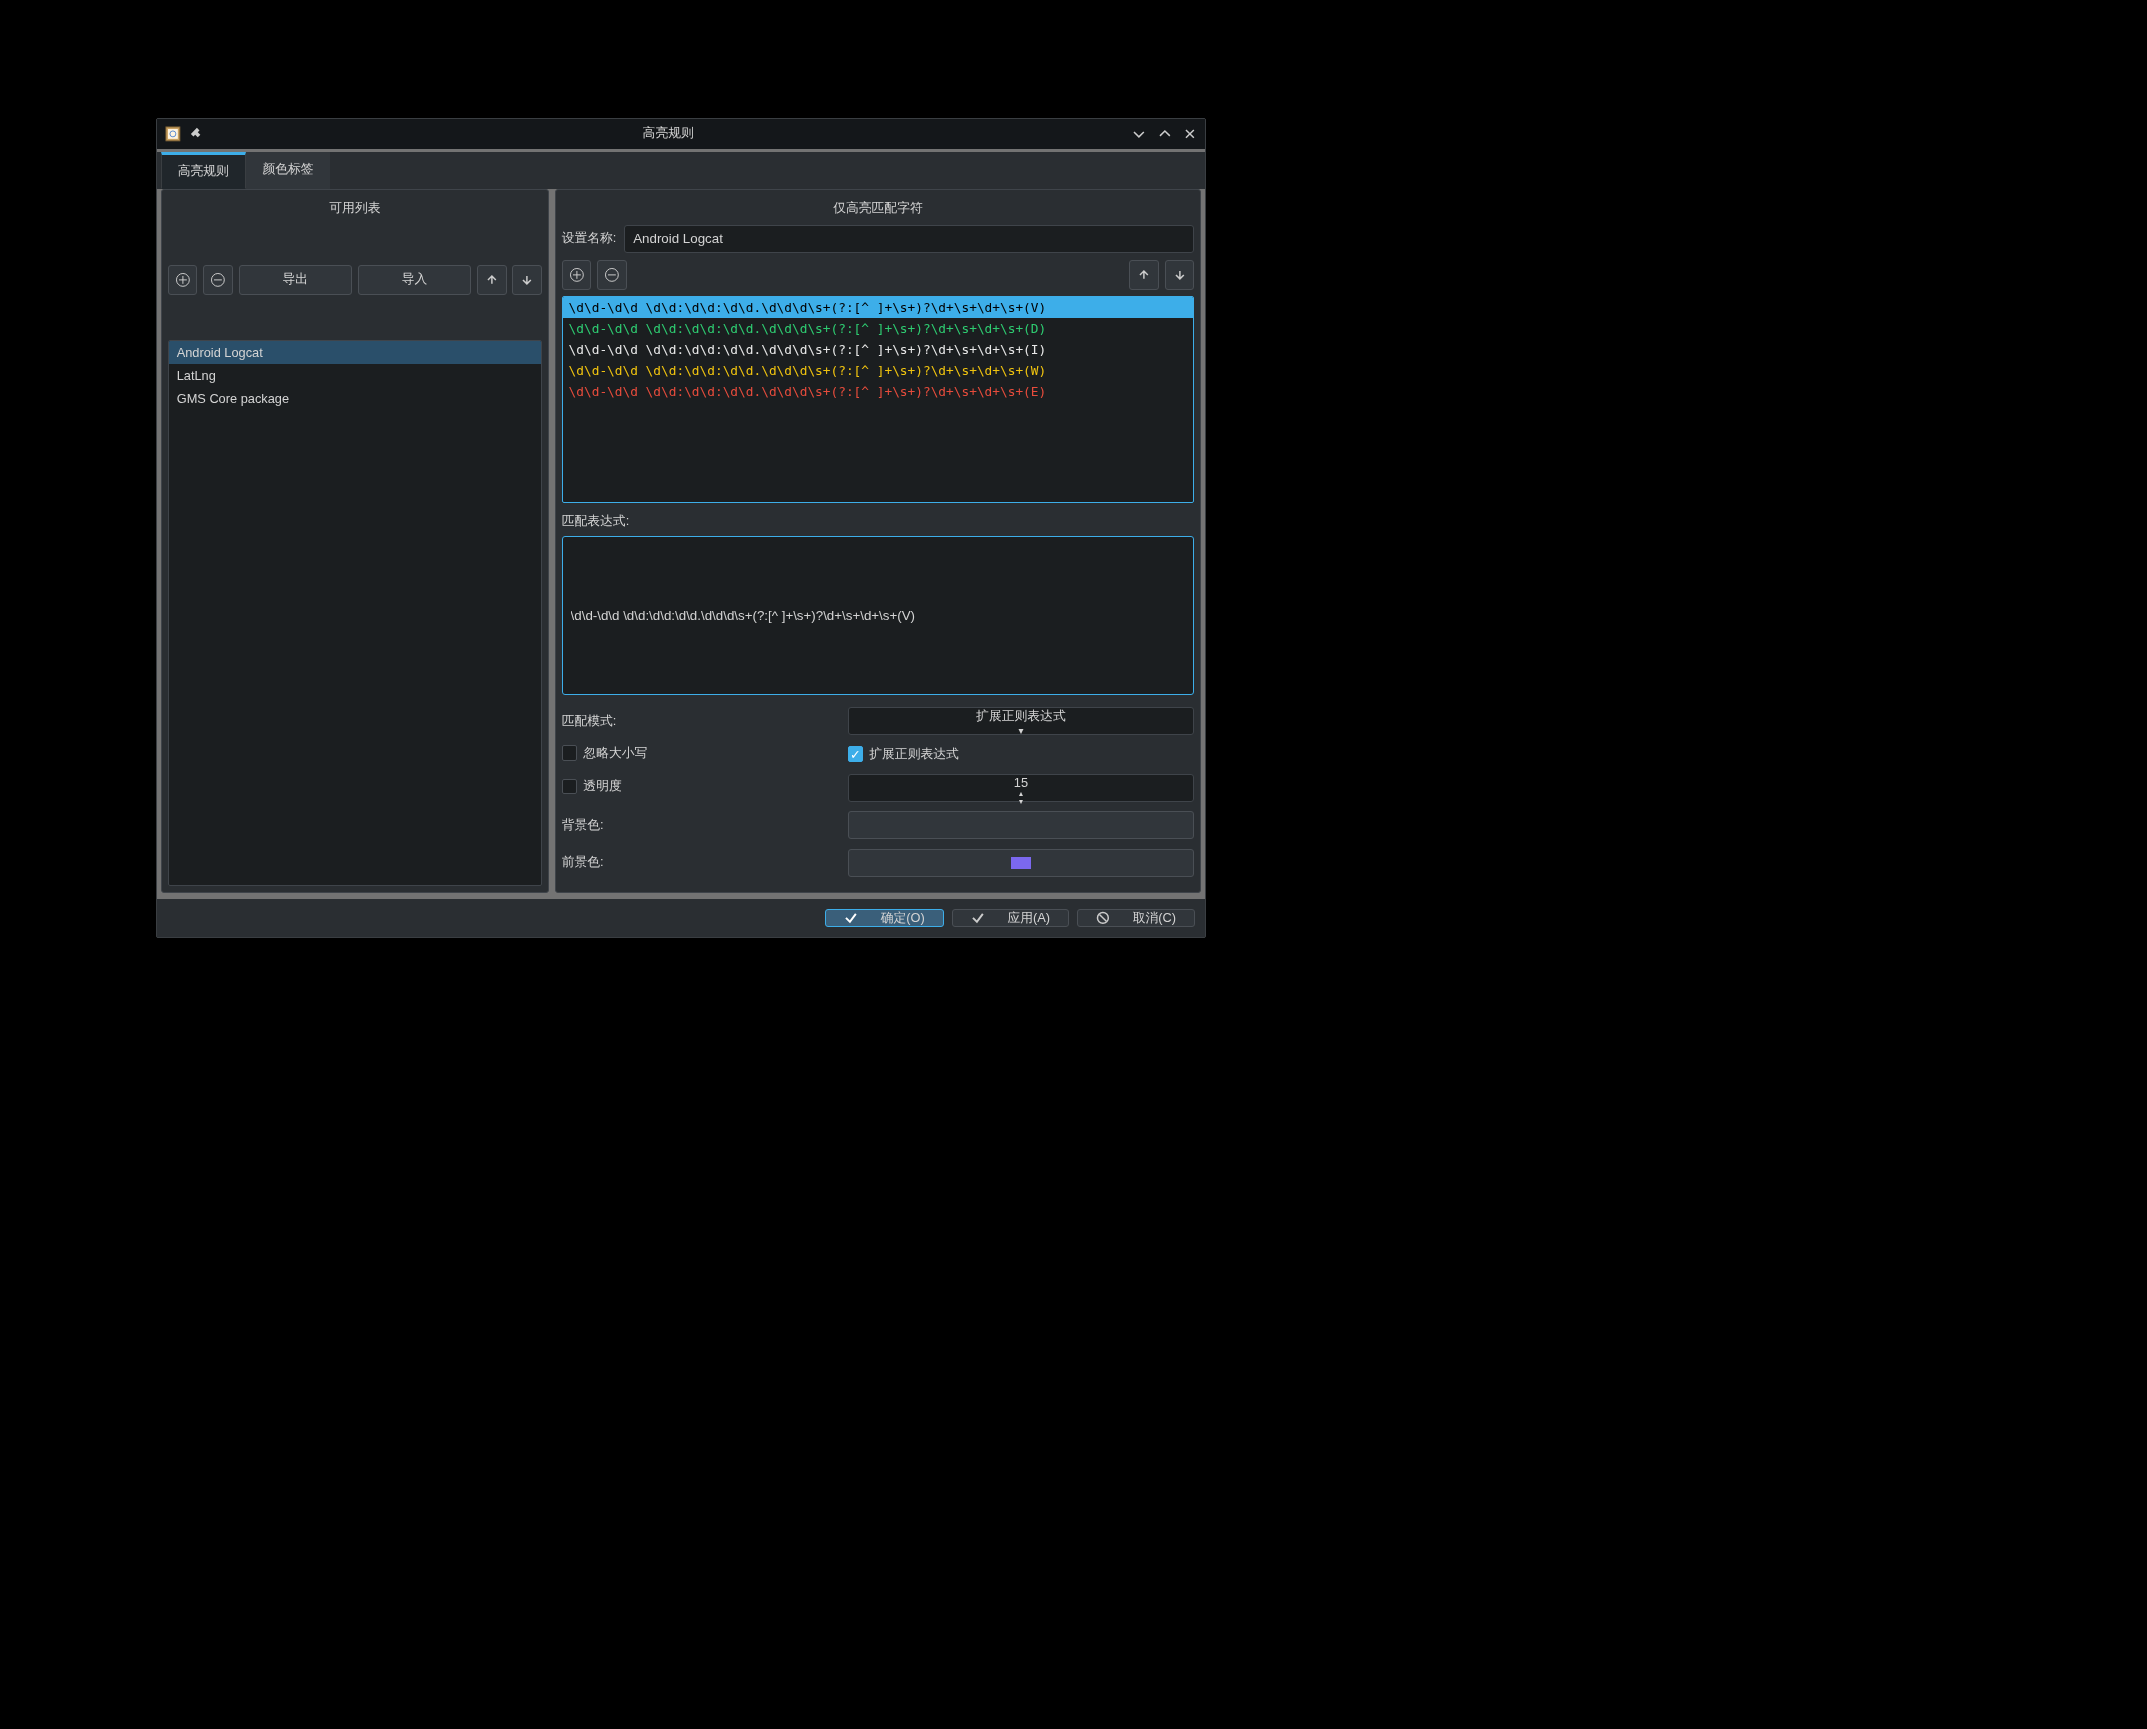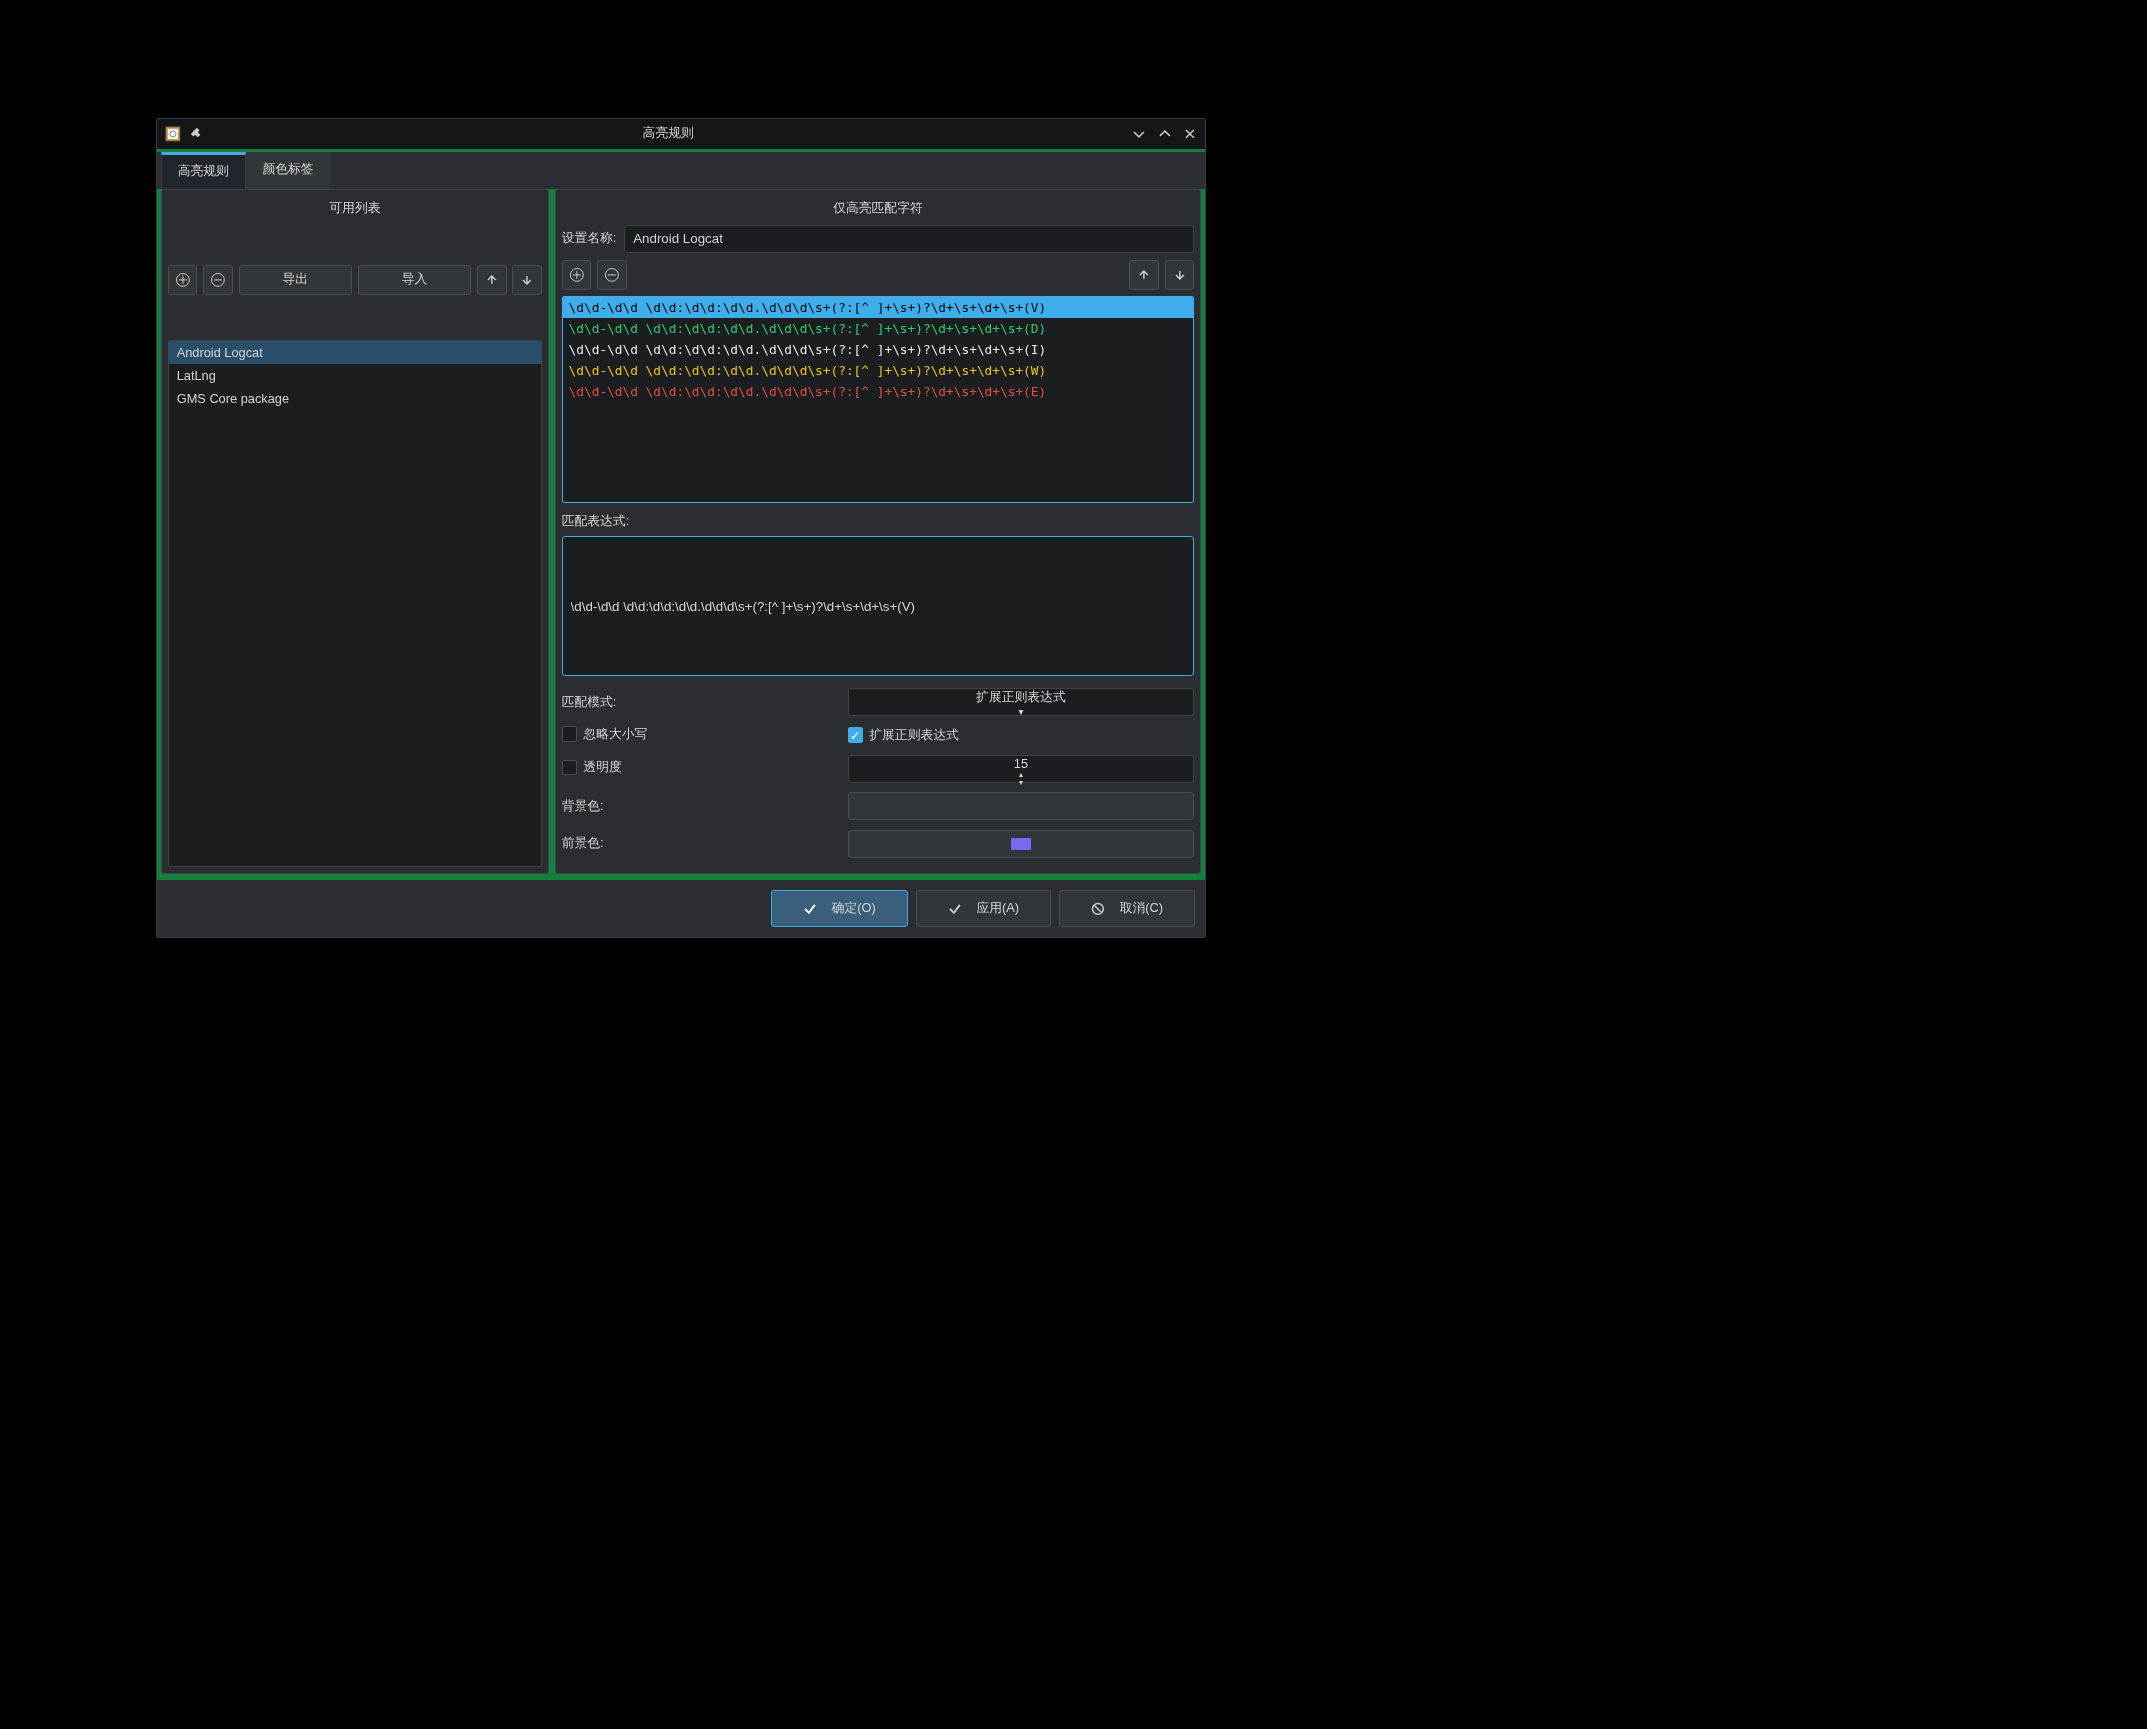--- a/index.html
+++ b/index.html
@@ -13,21 +13,21 @@
   display: flex;
   align-items: flex-start;
   justify-content: flex-start;
 }
 .window {
   position: absolute;
   left: 156px;
   top: 118px;
   width: 1050px;
   height: 820px;
-  background: #15803d;
+  background: #737373;
   border: 1px solid #3a3e42;
   border-radius: 2px;
   display: flex;
   flex-direction: column;
 }
 .titlebar {
   height: 29.6px;
   background: #14171a;
   display: flex;
   align-items: center;
@@ -241,21 +241,21 @@
   width: 19.7px; height: 11.8px;
 }
 
 .dialog-buttons {
   display: flex;
   justify-content: flex-end;
   gap: 7.9px;
   padding: 9.9px;
   background: #2a2e32;
 }
-.dialog-buttons .btn { padding: 0 31px; height: 37px; gap: 15px; }
+.dialog-buttons .btn { padding: 0 18px; height: 18px; gap: 23px; }
 .dialog-buttons .btn.primary {
   background: #3a5f7a;
   border-color: #3daee9;
 }
 
 svg { display: block; }
 </style>
 </head>
 <body>
 

